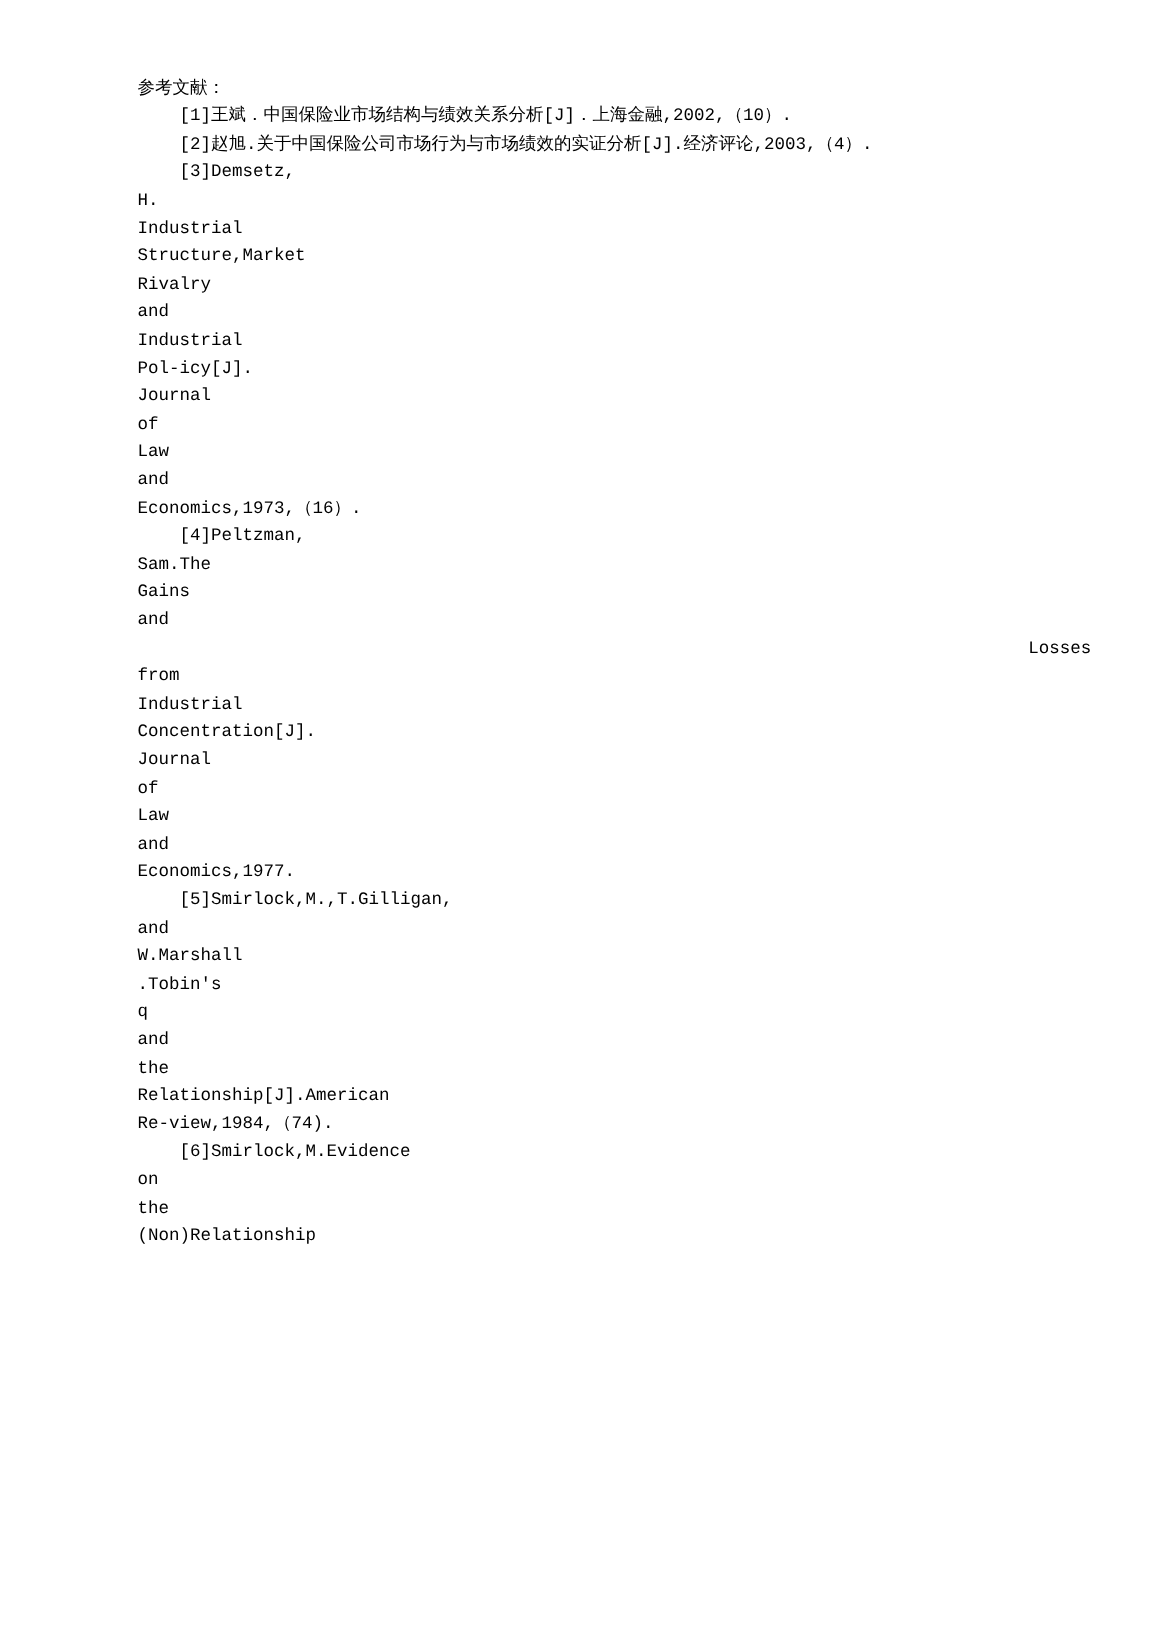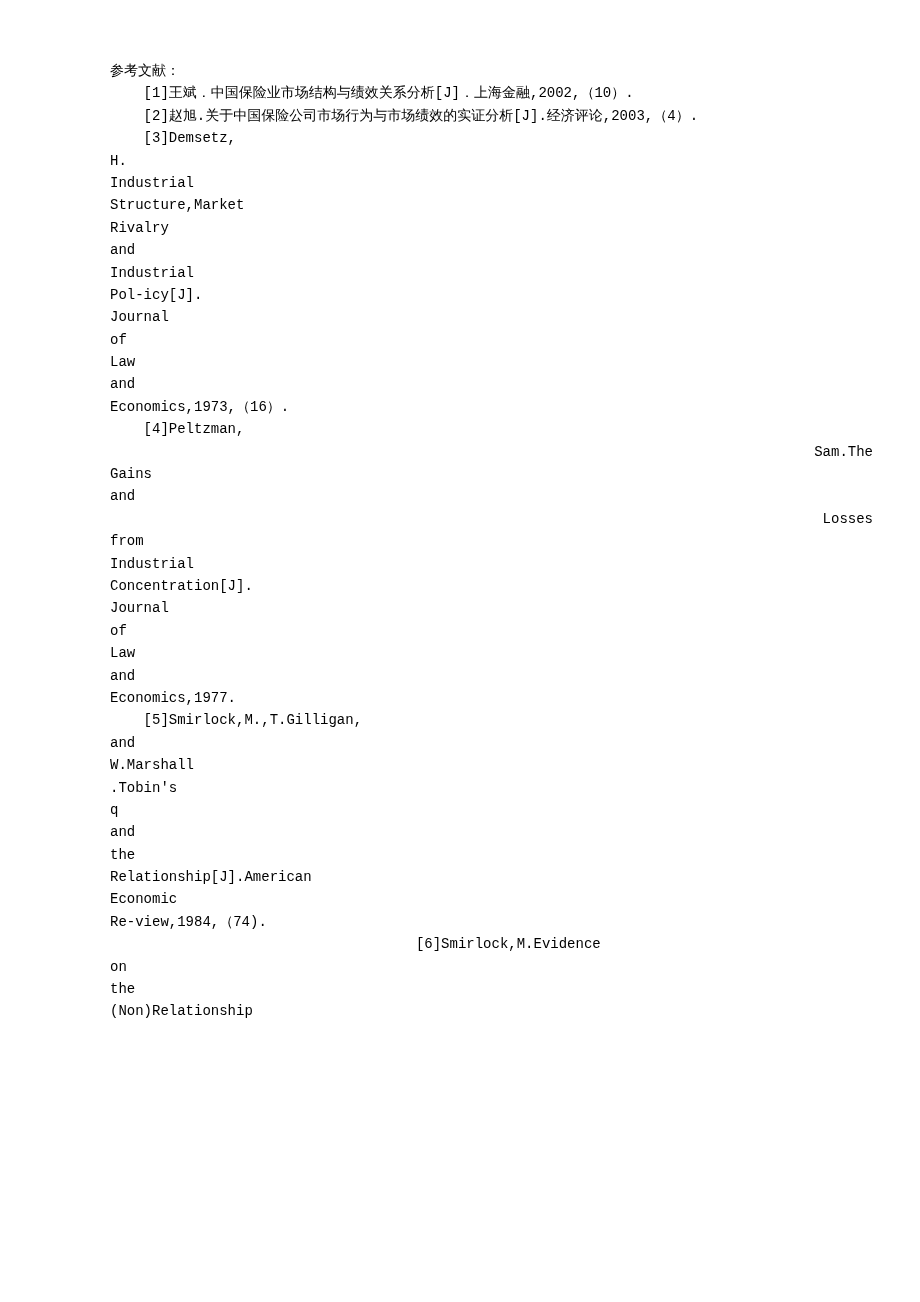--- a/index.html
+++ b/index.html
@@ -37,40 +37,39 @@
       <div style="display: block; white-space: pre; line-height: 1.6;">Rivalry</div>
       <div style="display: block; white-space: pre; line-height: 1.6;">and</div>
       <div style="display: block; white-space: pre; line-height: 1.6;">Industrial</div>
       <div style="display: block; white-space: pre; line-height: 1.6;">Pol-icy[J].</div>
       <div style="display: block; white-space: pre; line-height: 1.6;">Journal</div>
       <div style="display: block; white-space: pre; line-height: 1.6;">of</div>
       <div style="display: block; white-space: pre; line-height: 1.6;">Law</div>
       <div style="display: block; white-space: pre; line-height: 1.6;">and</div>
       <div style="display: block; white-space: pre; line-height: 1.6;">Economics,1973,（16）.</div>
       <div style="display: block; white-space: pre; line-height: 1.6;">    [4]Peltzman,</div>
-      <div style="display: block; white-space: pre; line-height: 1.6; text-align: right;">Sam.The</div>
+      <div style="display: block; white-space: pre; line-height: 1.6;">Sam.The</div>
       <div style="display: block; white-space: pre; line-height: 1.6;">Gains</div>
       <div style="display: block; white-space: pre; line-height: 1.6;">and</div>
       <div style="display: block; white-space: pre; line-height: 1.6; text-align: right;">Losses</div>
       <div style="display: block; white-space: pre; line-height: 1.6;">from</div>
       <div style="display: block; white-space: pre; line-height: 1.6;">Industrial</div>
       <div style="display: block; white-space: pre; line-height: 1.6;">Concentration[J].</div>
       <div style="display: block; white-space: pre; line-height: 1.6;">Journal</div>
       <div style="display: block; white-space: pre; line-height: 1.6;">of</div>
       <div style="display: block; white-space: pre; line-height: 1.6;">Law</div>
       <div style="display: block; white-space: pre; line-height: 1.6;">and</div>
       <div style="display: block; white-space: pre; line-height: 1.6;">Economics,1977.</div>
       <div style="display: block; white-space: pre; line-height: 1.6;">    [5]Smirlock,M.,T.Gilligan,</div>
       <div style="display: block; white-space: pre; line-height: 1.6;">and</div>
       <div style="display: block; white-space: pre; line-height: 1.6;">W.Marshall</div>
       <div style="display: block; white-space: pre; line-height: 1.6;">.Tobin's</div>
       <div style="display: block; white-space: pre; line-height: 1.6;">q</div>
       <div style="display: block; white-space: pre; line-height: 1.6;">and</div>
       <div style="display: block; white-space: pre; line-height: 1.6;">the</div>
       <div style="display: block; white-space: pre; line-height: 1.6;">Relationship[J].American</div>
-      <div style="display: block; white-space: pre; line-height: 1.6;">Economic</div>
       <div style="display: block; white-space: pre; line-height: 1.6;">Re-view,1984,（74).</div>
-      <div style="display: block; white-space: pre; line-height: 1.6; text-align: center;">    [6]Smirlock,M.Evidence</div>
+      <div style="display: block; white-space: pre; line-height: 1.6;">    [6]Smirlock,M.Evidence</div>
       <div style="display: block; white-space: pre; line-height: 1.6;">on</div>
       <div style="display: block; white-space: pre; line-height: 1.6;">the</div>
       <div style="display: block; white-space: pre; line-height: 1.6;">(Non)Relationship</div>
     </div>
 </div>
 
 </body></html>

